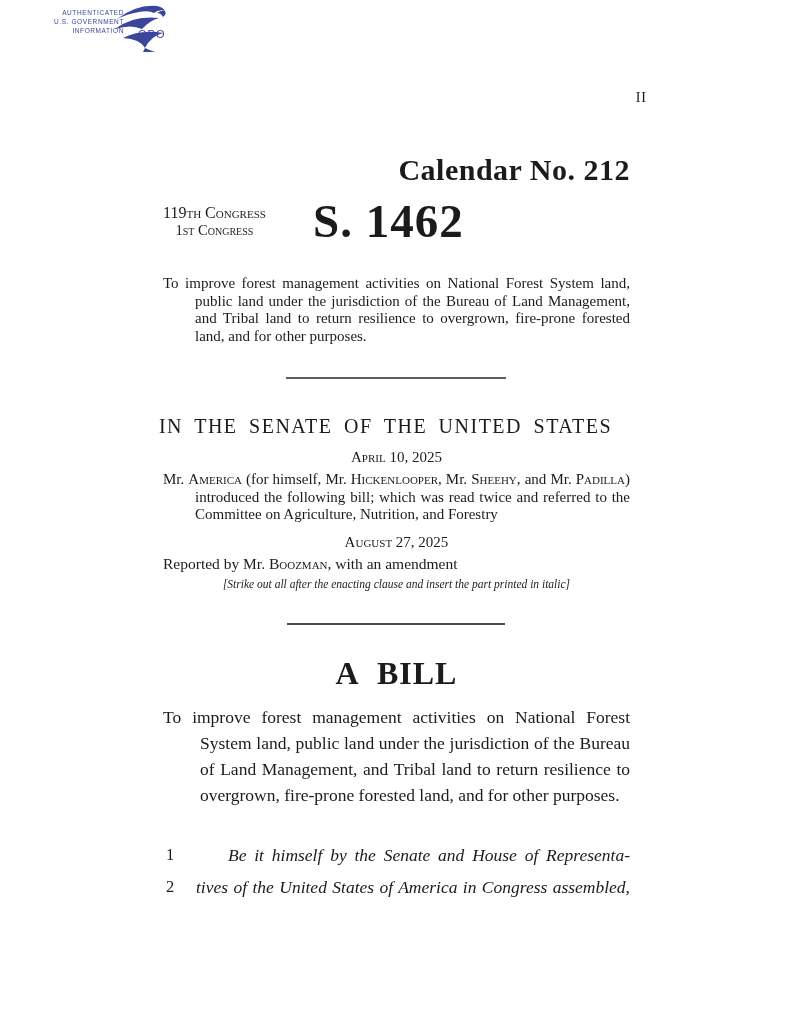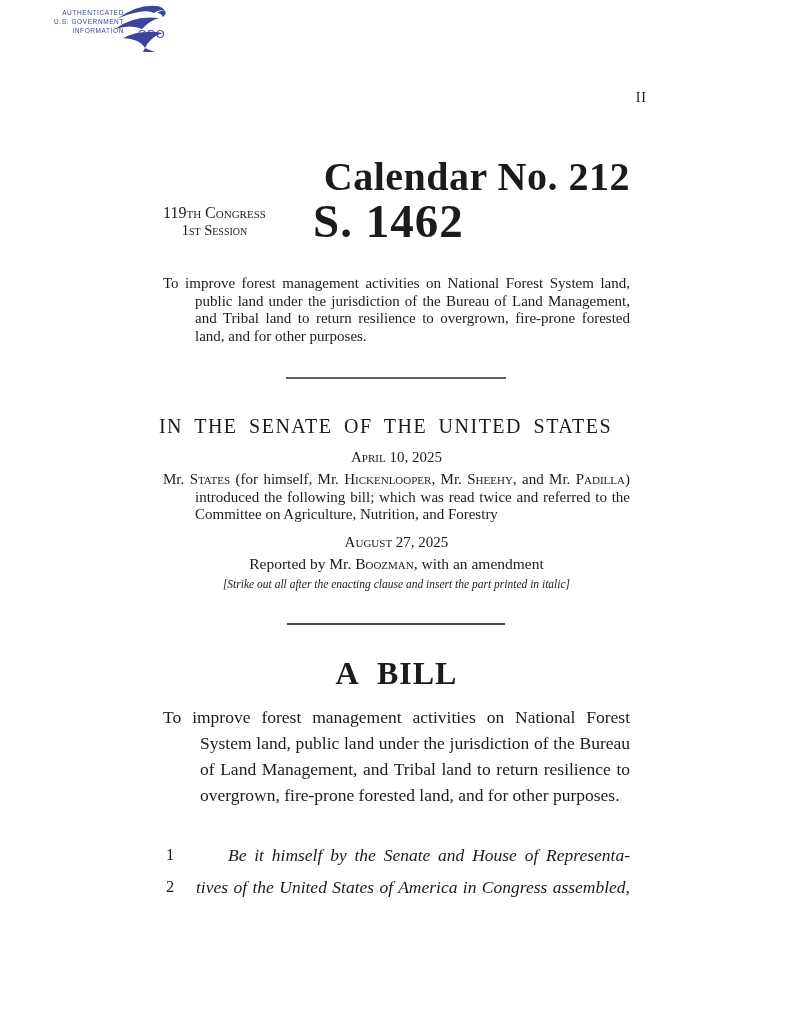--- a/index.html
+++ b/index.html
@@ -36,21 +36,21 @@
     letter-spacing: 1px;
   }
   .gpo-eagle { position: absolute; left: 60px; top: 0px; }
 
   .folio {
     top: 90px; right: 144px;
     font-size: 14px; letter-spacing: 1px;
   }
   .calendar {
     top: 153px; right: 161px;
-    font-size: 40px; font-weight: bold; letter-spacing: 0.5px;
+    font-size: 30px; font-weight: bold; letter-spacing: 0.5px;
     white-space: nowrap;
   }
   .congress-block { left: 163px; top: 204px; text-align: center; }
   .congress-line1 { font-size: 16px; white-space: nowrap; }
   .congress-line2 { font-size: 14.5px; white-space: nowrap; }
   .bill-number {
     left: 313px; top: 194px;
     font-size: 47px; font-weight: bold; letter-spacing: 1px;
     white-space: nowrap;
   }
@@ -76,21 +76,21 @@
     text-align: center; font-size: 15px;
   }
   .sponsor {
     left: 163px; top: 471px; width: 467px;
     font-size: 15px; line-height: 17.6px;
     text-align: justify;
     padding-left: 32px; text-indent: -32px;
     box-sizing: border-box;
   }
   .date-line2 { left: 163px; top: 534px; width: 467px; text-align: center; font-size: 15px; }
-  .reported { left: 163px; top: 555px; width: 467px; text-align: center; font-size: 15.5px; }
+  .reported { left: 163px; top: 555px; width: 467px; text-align: left; font-size: 15.5px; }
   .amendment-note {
     left: 163px; top: 578px; width: 467px;
     text-align: center; font-size: 11.5px; font-style: italic;
   }
   .bill-title {
     left: 163px; top: 655px; width: 467px;
     text-align: center;
     font-size: 32px; font-weight: bold;
     letter-spacing: 1px; word-spacing: 10px;
   }
@@ -139,32 +139,32 @@
       </g>
     </svg>
   </div>
 
   <div class="abs folio">II</div>
 
   <div class="abs calendar">Calendar No. 212</div>
 
   <div class="abs congress-block">
     <div class="congress-line1"><span class="sc">119th Congress</span></div>
-    <div class="congress-line2"><span class="sc">1st Session</span></div>
+    <div class="congress-line2"><span class="sc">1st Congress</span></div>
   </div>
 
   <div class="abs bill-number">S. 1462</div>
 
   <div class="abs preamble">To improve forest management activities on National Forest System land, public land under the jurisdiction of the Bureau of Land Management, and Tribal land to return resilience to overgrown, fire-prone forested land, and for other purposes.</div>
 
   <div class="abs rule rule1"></div>
 
   <div class="abs senate-heading">IN THE SENATE OF THE UNITED STATES</div>
   <div class="abs date-line"><span class="sc">April 10, 2025</span></div>
-  <div class="abs sponsor"><span>Mr. </span><span class="sc">States</span><span> (for himself, Mr. </span><span class="sc">Hickenlooper</span><span>, Mr. </span><span class="sc">Sheehy</span><span>, and Mr. </span><span class="sc">Padilla</span><span>) introduced the following bill; which was read twice and referred to the Committee on Agriculture, Nutrition, and Forestry</span></div>
+  <div class="abs sponsor"><span>Mr. </span><span class="sc">America</span><span> (for himself, Mr. </span><span class="sc">Hickenlooper</span><span>, Mr. </span><span class="sc">Sheehy</span><span>, and Mr. </span><span class="sc">Padilla</span><span>) introduced the following bill; which was read twice and referred to the Committee on Agriculture, Nutrition, and Forestry</span></div>
   <div class="abs date-line2"><span class="sc">August 27, 2025</span></div>
   <div class="abs reported"><span>Reported by Mr. </span><span class="sc">Boozman</span><span>, with an amendment</span></div>
   <div class="abs amendment-note">[Strike out all after the enacting clause and insert the part printed in italic]</div>
 
   <div class="abs rule rule2"></div>
 
   <div class="abs bill-title">A BILL</div>
 
   <div class="abs purpose">To improve forest management activities on National Forest System land, public land under the jurisdiction of the Bureau of Land Management, and Tribal land to return resilience to overgrown, fire-prone forested land, and for other purposes.</div>
 

